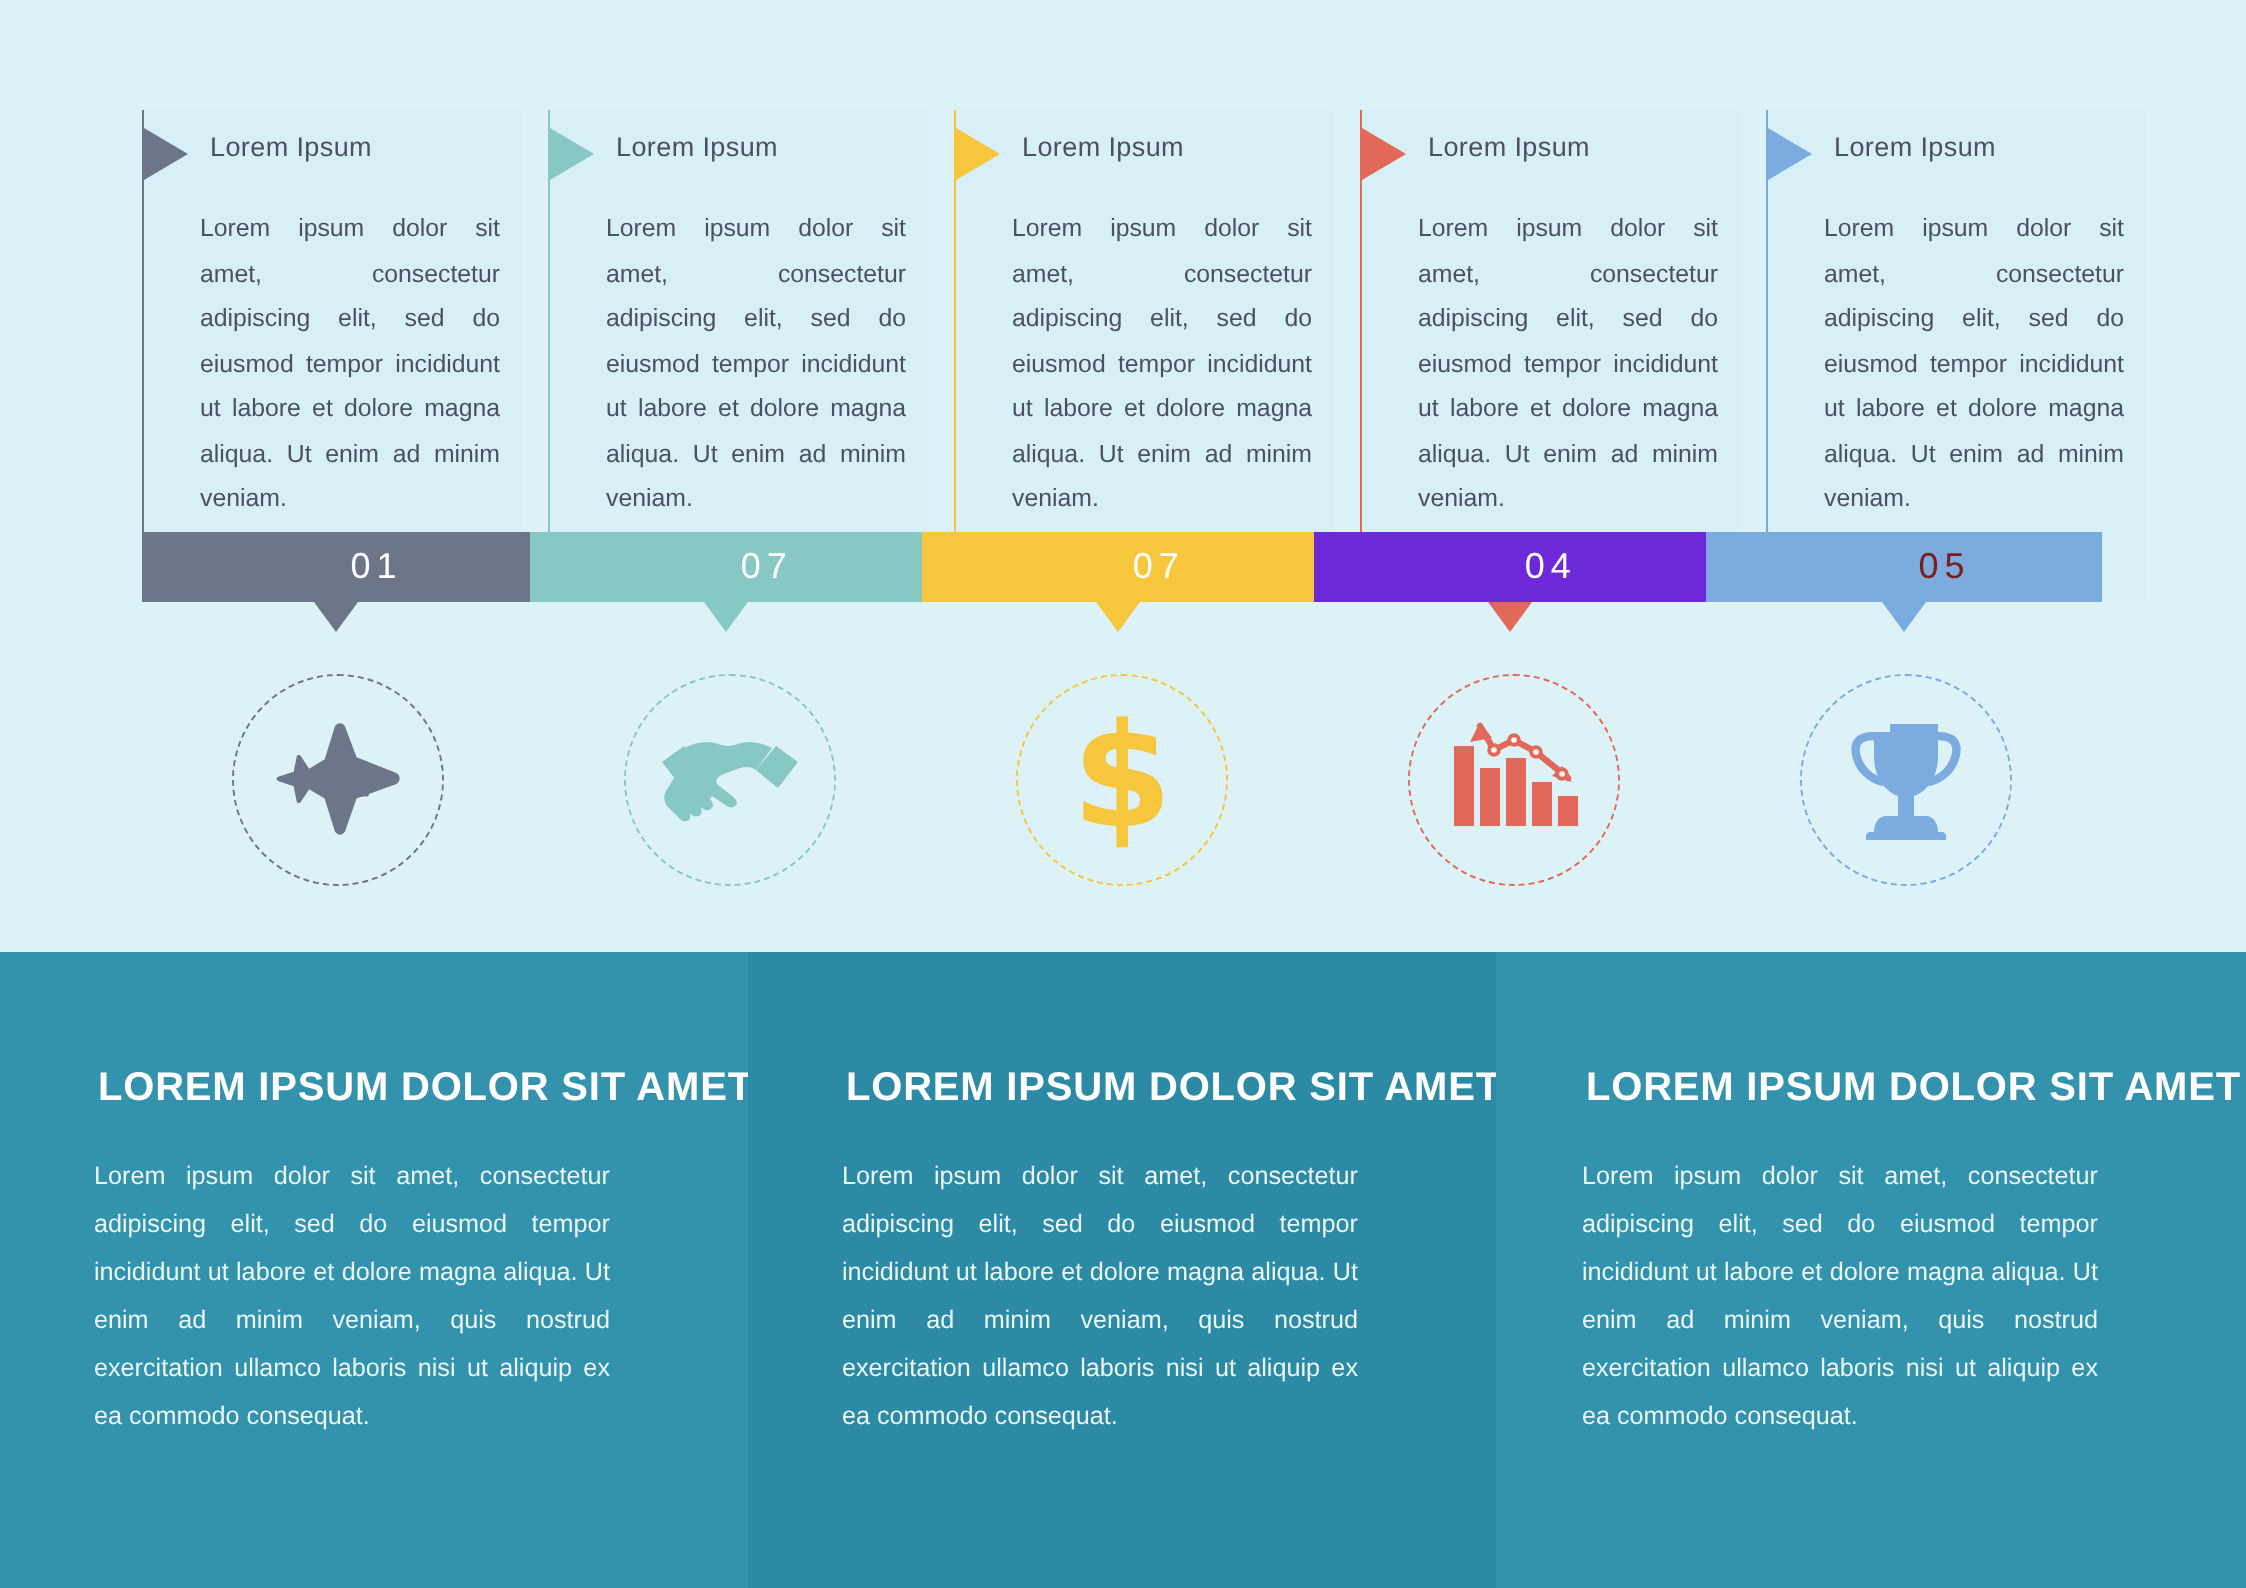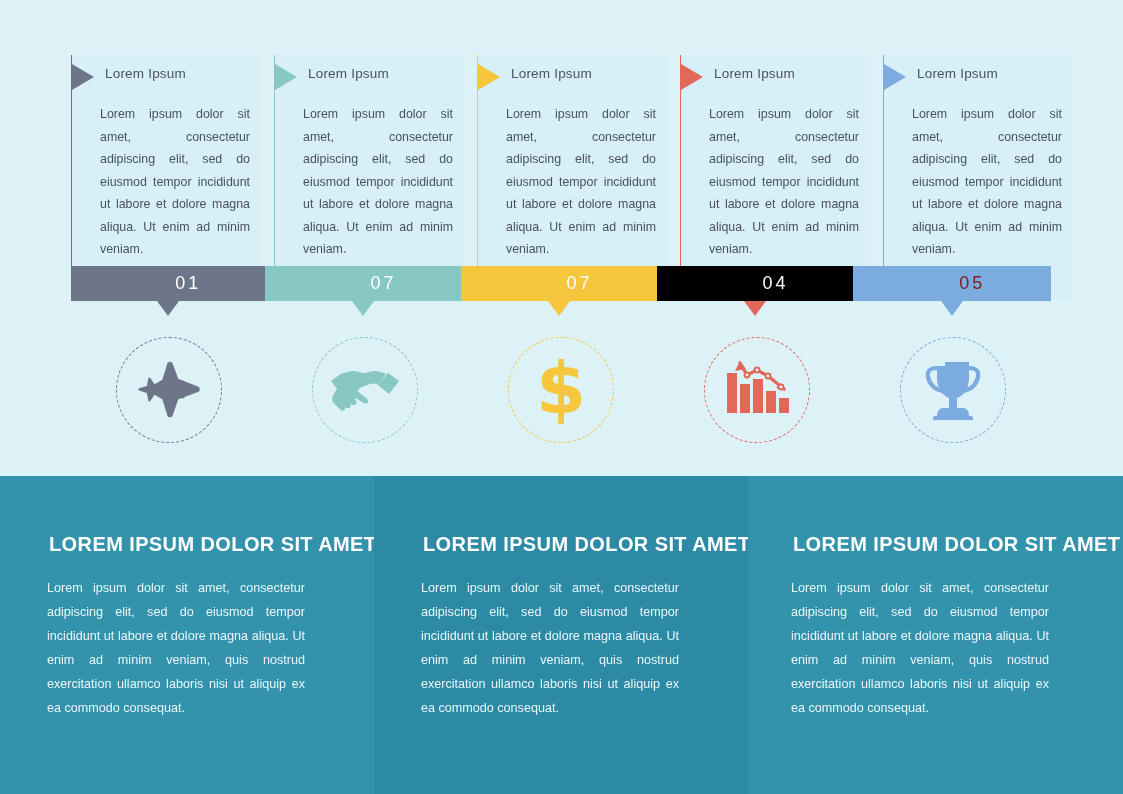--- a/index.html
+++ b/index.html
@@ -172,21 +172,21 @@
       <span class="pointer"></span>
     </div>
     <div class="bar" style="background:#88c8c4;color:#88c8c4;width:196px">
       <span style="color:#fff">07</span>
       <span class="pointer"></span>
     </div>
     <div class="bar" style="background:#f6c63c;color:#f6c63c;width:196px">
       <span style="color:#fff">07</span>
       <span class="pointer"></span>
     </div>
-    <div class="bar" style="background:#000000;color:#e2685a;width:196px">
+    <div class="bar" style="background:#6d28d9;color:#e2685a;width:196px">
       <span style="color:#fff">04</span>
       <span class="pointer"></span>
     </div>
     <div class="bar" style="background:#7babdf;color:#7babdf;width:198px">
       <span style="color:#7f1d1d">05</span>
       <span class="pointer"></span>
     </div>
   </div>
 
   <div class="icons">

